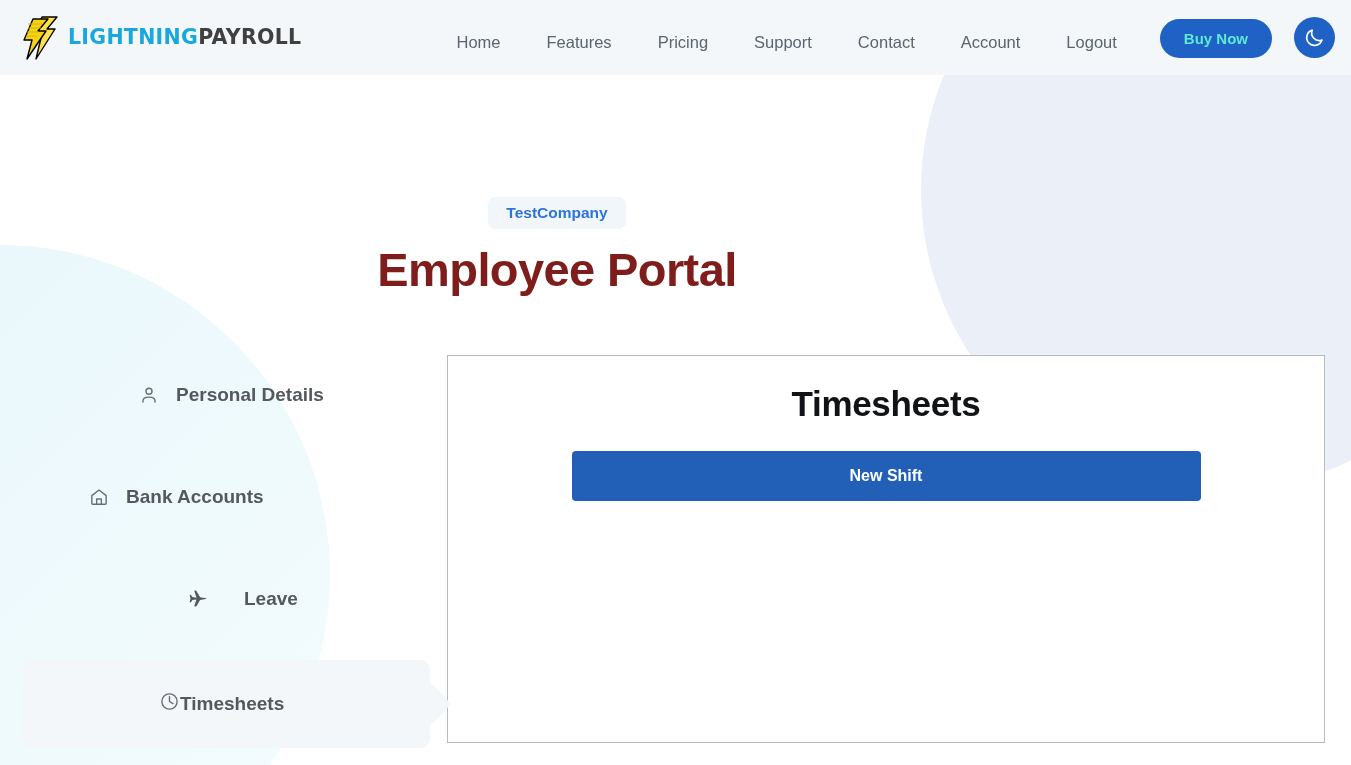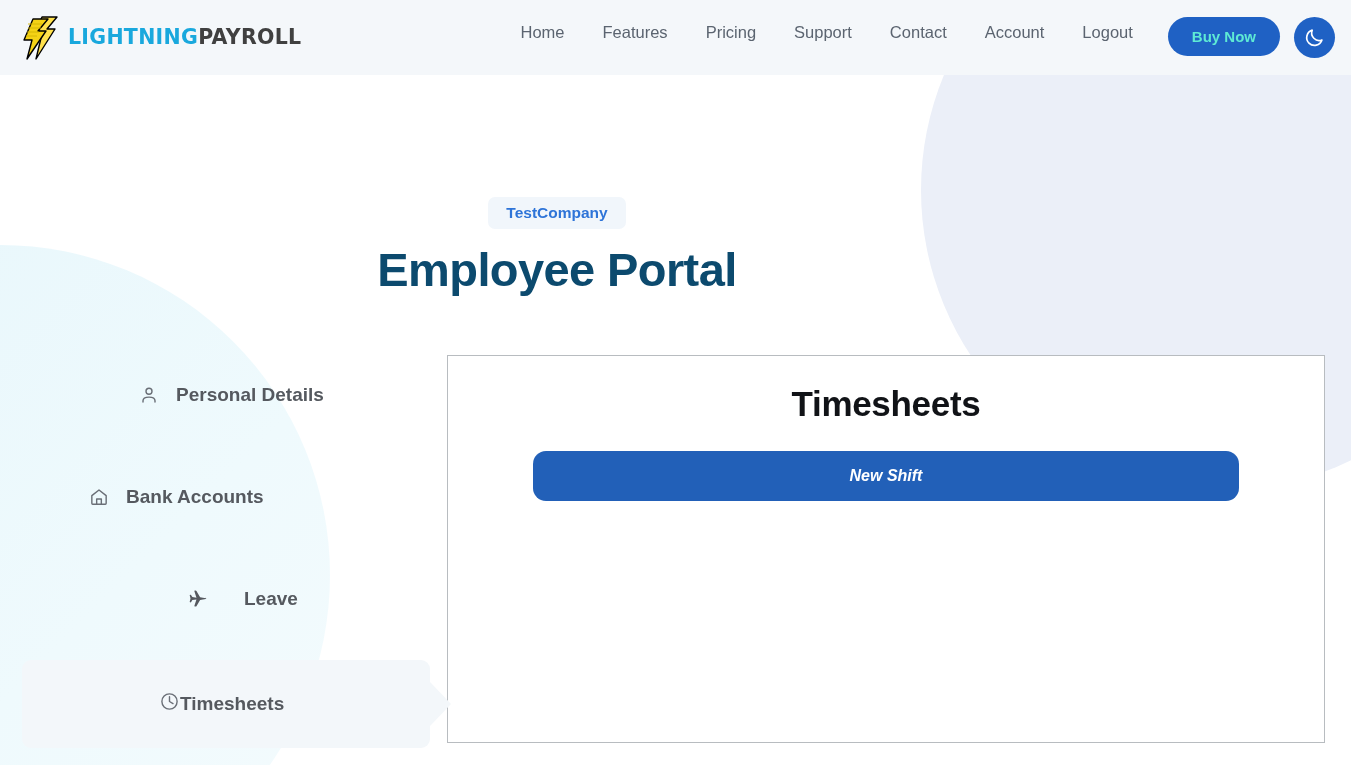--- a/index.html
+++ b/index.html
@@ -79,22 +79,22 @@
   .logo-line2 {
     font-size: 20.5px;
     font-weight: bold;
     letter-spacing: 0.3px;
     color: #404040;
     font-family: "DejaVu Sans", sans-serif;
   }
 
   .nav {
     display: flex;
-    align-items: flex-start;
-    gap: 0px;
+    align-items: flex-end;
+    gap: 8px;
     margin-left: auto;
     margin-right: 16px;
   }
   .nav-link {
     font-size: 16.5px;
     color: #5b6470;
     padding: 6px 19px;
     text-decoration: none;
     cursor: pointer;
     white-space: nowrap;
@@ -140,21 +140,21 @@
     color: #2e74d8;
     font-size: 15.5px;
     font-weight: bold;
     padding: 7px 18px;
     border-radius: 7px;
   }
   .portal-title {
     margin-top: 13px;
     font-size: 47px;
     font-weight: bold;
-    color: #0c4a6e;
+    color: #7f1d1d;
     letter-spacing: -0.6px;
     text-align: center;
   }
 
   
   .sidebar {
     position: absolute;
     left: 0;
     top: 355px;
     width: 447px;
@@ -229,31 +229,30 @@
     margin-top: 28px;
     text-align: center;
     font-size: 35px;
     font-weight: bold;
     color: #111317;
     letter-spacing: -0.3px;
   }
   .new-shift {
     display: block;
     margin: 27px auto 0 auto;
-    width: 706px;
+    width: 629px;
     height: 50px;
     background: #2260b8;
     color: #ffffff;
     border: none;
-    border-radius: 13px;
+    border-radius: 4px;
     font-size: 16px;
     font-weight: bold;
     cursor: pointer;
     font-family: "Liberation Sans", sans-serif;
-    font-style: italic;
   }
   .panel-body { flex: 1; }
 </style>
 </head>
 <body>
 
 <div class="page">
 
   <div class="bg-layer">
     <div class="circle-right"></div>

